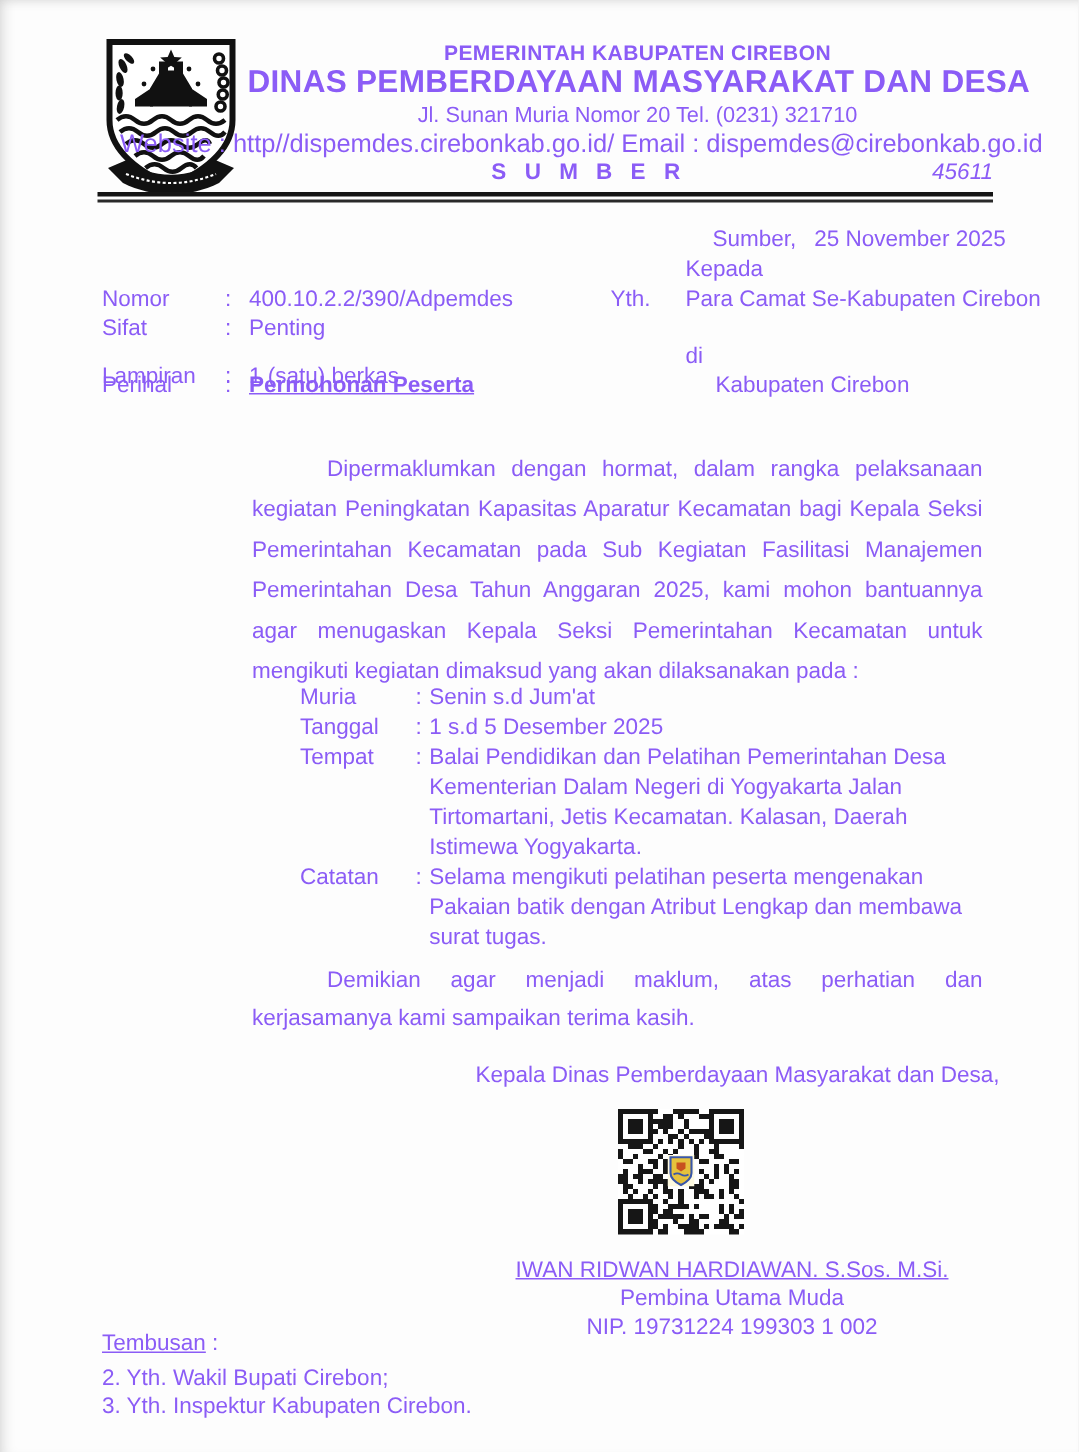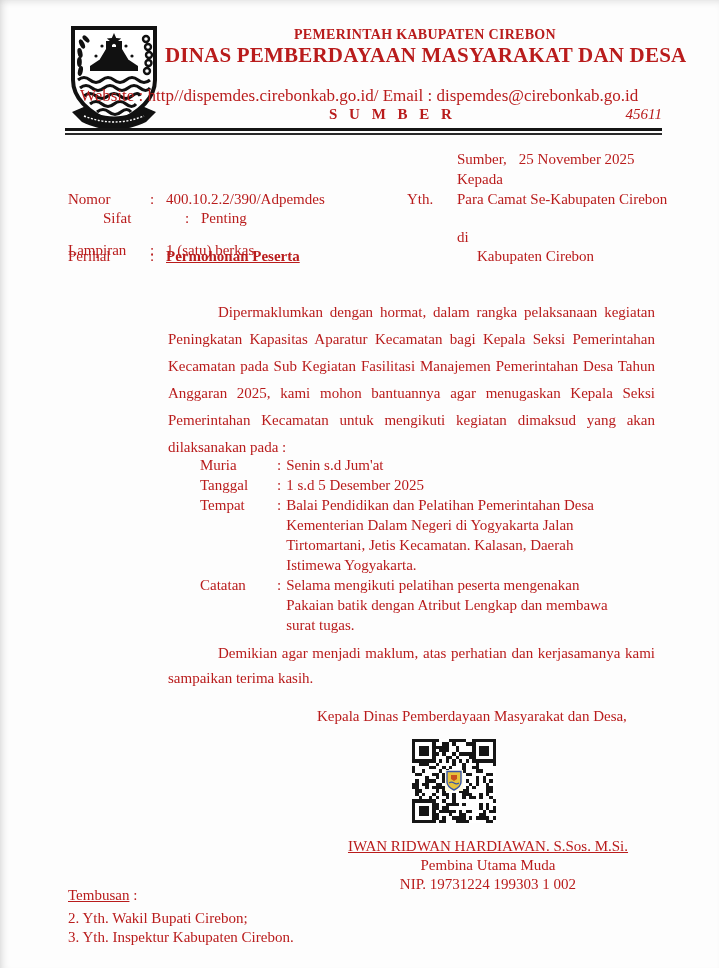--- a/index.html
+++ b/index.html
@@ -1,38 +1,38 @@
 <!DOCTYPE html>
 <html><head>
 <meta charset="utf-8">
 <style>
   html,body{margin:0;padding:0;}
   body{width:719px;height:968px;overflow:hidden;background:#e9e9e9;}
   .page{
     position:relative;width:719px;height:968px;background:#fdfdfd;
-    font-family:Liberation Serif, serif;
-    color:#b91c1c;font-size:15px;
+    font-family:Liberation Sans, sans-serif;
+    color:#8b5cf6;font-size:15px;
     box-shadow:inset 8px 0 10px -8px #c9c9c9, inset 0 6px 8px -6px #d5d5d5;
   }
   .abs{position:absolute;}
   
   .logo{position:absolute;left:66px;top:24px;width:96px;height:106px;}
   .h-gov{position:absolute;left:165px;top:27px;width:520px;text-align:center;font-weight:bold;font-size:14px;letter-spacing:.3px;}
   .h-agency{position:absolute;left:165px;top:43px;width:520px;text-align:center;font-weight:bold;font-size:21px;letter-spacing:.2px;white-space:nowrap;}
   .h-addr{position:absolute;left:165px;top:69px;width:520px;text-align:center;font-size:14.5px;}
   .h-contact{position:absolute;left:80px;top:86px;width:630px;text-align:left;font-size:17px;}
   .h-city{position:absolute;left:65px;top:106px;width:655px;text-align:center;font-weight:bold;font-size:15px;letter-spacing:4px;}
   .h-postal{position:absolute;right:57px;top:106px;font-style:italic;font-size:15px;}
   .rule{position:absolute;left:65px;top:128px;width:597px;height:1.5px;border-top:3.5px solid #141414;border-bottom:2px solid #2a2a2a;}
   
   .mrow{position:absolute;left:68px;white-space:nowrap;}
   .mlabel{display:inline-block;width:82px;}
   .mcolon{display:inline-block;width:16px;}
   .bold-underline{font-weight:bold;text-decoration:underline;}
-  .gap-after{margin-right:12px;}
+  .gap-after{margin-right:12px;margin-left:18px;}
   
   .para{position:absolute;left:168px;width:487px;text-align:justify;line-height:27px;text-indent:50px;}
   .para2{position:absolute;left:168px;width:487px;text-align:justify;line-height:25px;text-indent:50px;}
   .details{position:absolute;left:200px;top:455px;width:465px;line-height:20px;}
   .drow{display:flex;}
   .dlabel{width:77px;flex:none;}
   .dcolon{flex:none;margin-right:5px;}
   .dvalue{white-space:pre-line;}
   
   .sig-title{position:absolute;left:317px;top:708px;white-space:nowrap;}
@@ -91,38 +91,39 @@
         <path d="M31,88 q6,-5 12,0 t12,0 t10,0"></path>
       </g>
 
       <path d="M6,88 L20,82 C30,96 66,96 76,82 L90,88 L80,98 C60,108 36,108 16,98 Z" fill="#111"></path>
       <path d="M18,92 c20,8 40,8 60,0" fill="none" stroke="#fff" stroke-width="1.4" stroke-dasharray="2 1.6"></path>
     </svg>
   </div>
 
   <div class="h-gov">PEMERINTAH KABUPATEN CIREBON</div>
   <div class="h-agency">DINAS PEMBERDAYAAN MASYARAKAT DAN DESA</div>
+  <div class="h-addr">Jl. Sunan Muria Nomor 20 Tel. (0231) 321710</div>
   <div class="h-contact">Website : http//dispemdes.cirebonkab.go.id/ Email : dispemdes@cirebonkab.go.id</div>
   <div class="h-city">S U M B E R</div>
   <div class="h-postal">45611</div>
   <div class="rule"></div>
 
   <div class="abs" style="left:457px;top:151px;white-space:nowrap;">
     <span class="gap-after">Sumber,</span><span>25 November 2025</span>
   </div>
   <div class="abs" style="left:457px;top:171px;">Kepada</div>
   <div class="abs" style="left:407px;top:191px;">Yth.</div>
   <div class="abs" style="left:457px;top:191px;white-space:nowrap;">Para Camat Se-Kabupaten Cirebon</div>
   <div class="abs" style="left:457px;top:229px;">di</div>
   <div class="abs" style="left:477px;top:248px;white-space:nowrap;">Kabupaten Cirebon</div>
 
   <div class="mrow" style="top:191px;">
     <span class="mlabel">Nomor</span><span class="mcolon">:</span><span>400.10.2.2/390/Adpemdes</span>
   </div>
-  <div class="mrow" style="top:210px;margin-left:35px;">
+  <div class="mrow" style="top:210px;">
     <span class="mlabel">Sifat</span><span class="mcolon">:</span><span>Penting</span>
   </div>
   <div class="mrow" style="top:242px;">
     <span class="mlabel">Lampiran</span><span class="mcolon">:</span><span>1 (satu) berkas</span>
   </div>
   <div class="mrow" style="top:248px;">
     <span class="mlabel">Perihal</span><span class="mcolon">:</span><span class="bold-underline">Permohonan Peserta</span>
   </div>
 
   <div class="para" style="top:299px;">Dipermaklumkan dengan hormat, dalam rangka pelaksanaan kegiatan Peningkatan Kapasitas Aparatur Kecamatan bagi Kepala Seksi Pemerintahan Kecamatan pada Sub Kegiatan Fasilitasi Manajemen Pemerintahan Desa Tahun Anggaran 2025, kami mohon bantuannya agar menugaskan Kepala Seksi Pemerintahan Kecamatan untuk mengikuti kegiatan dimaksud yang akan dilaksanakan pada :</div>

